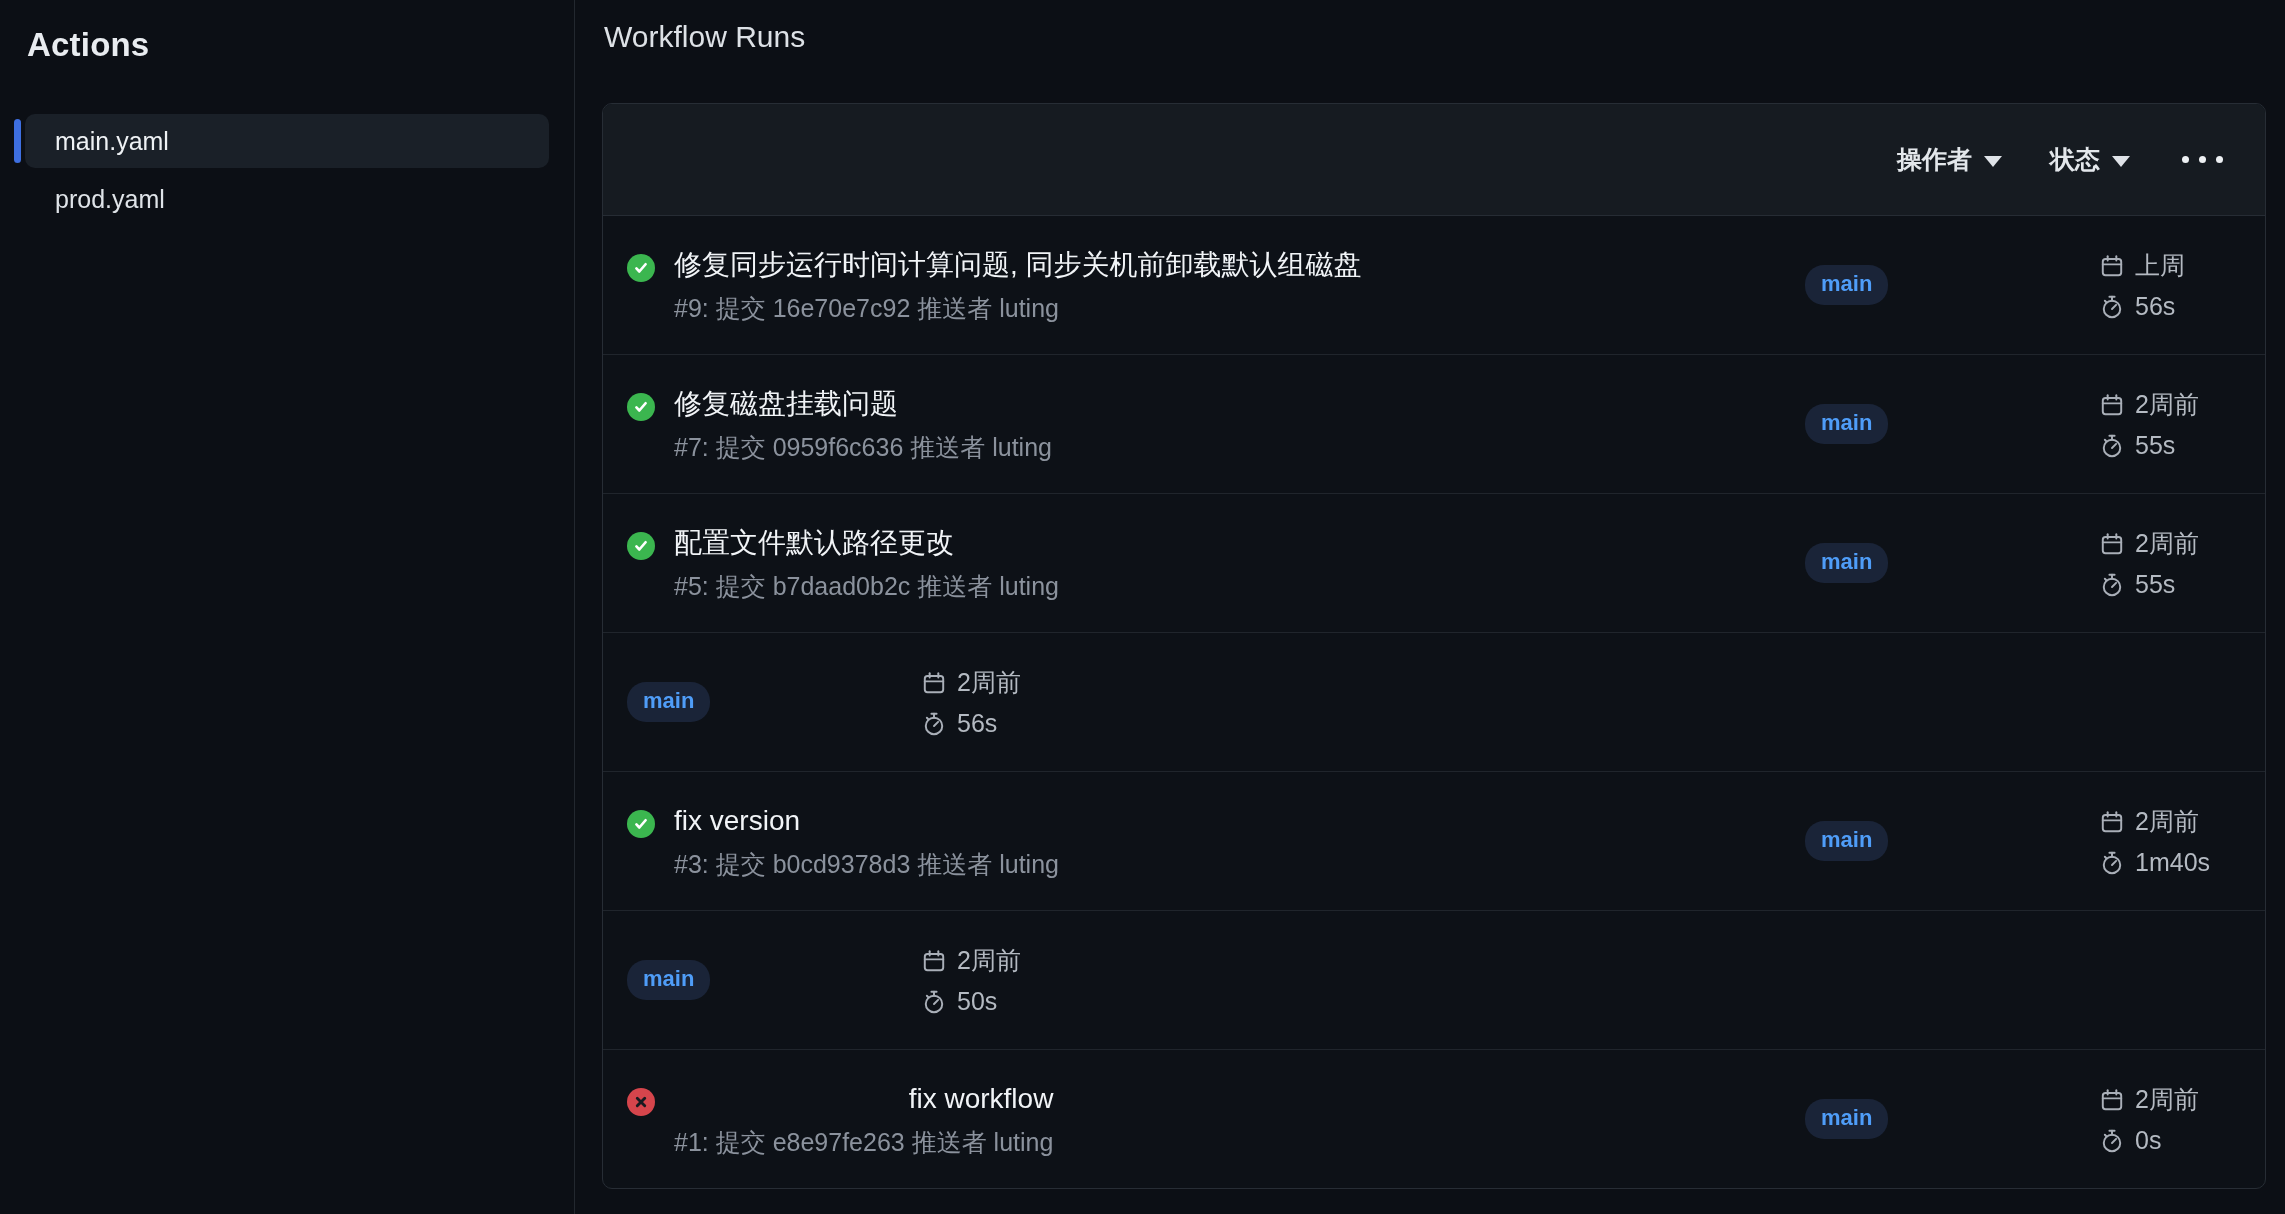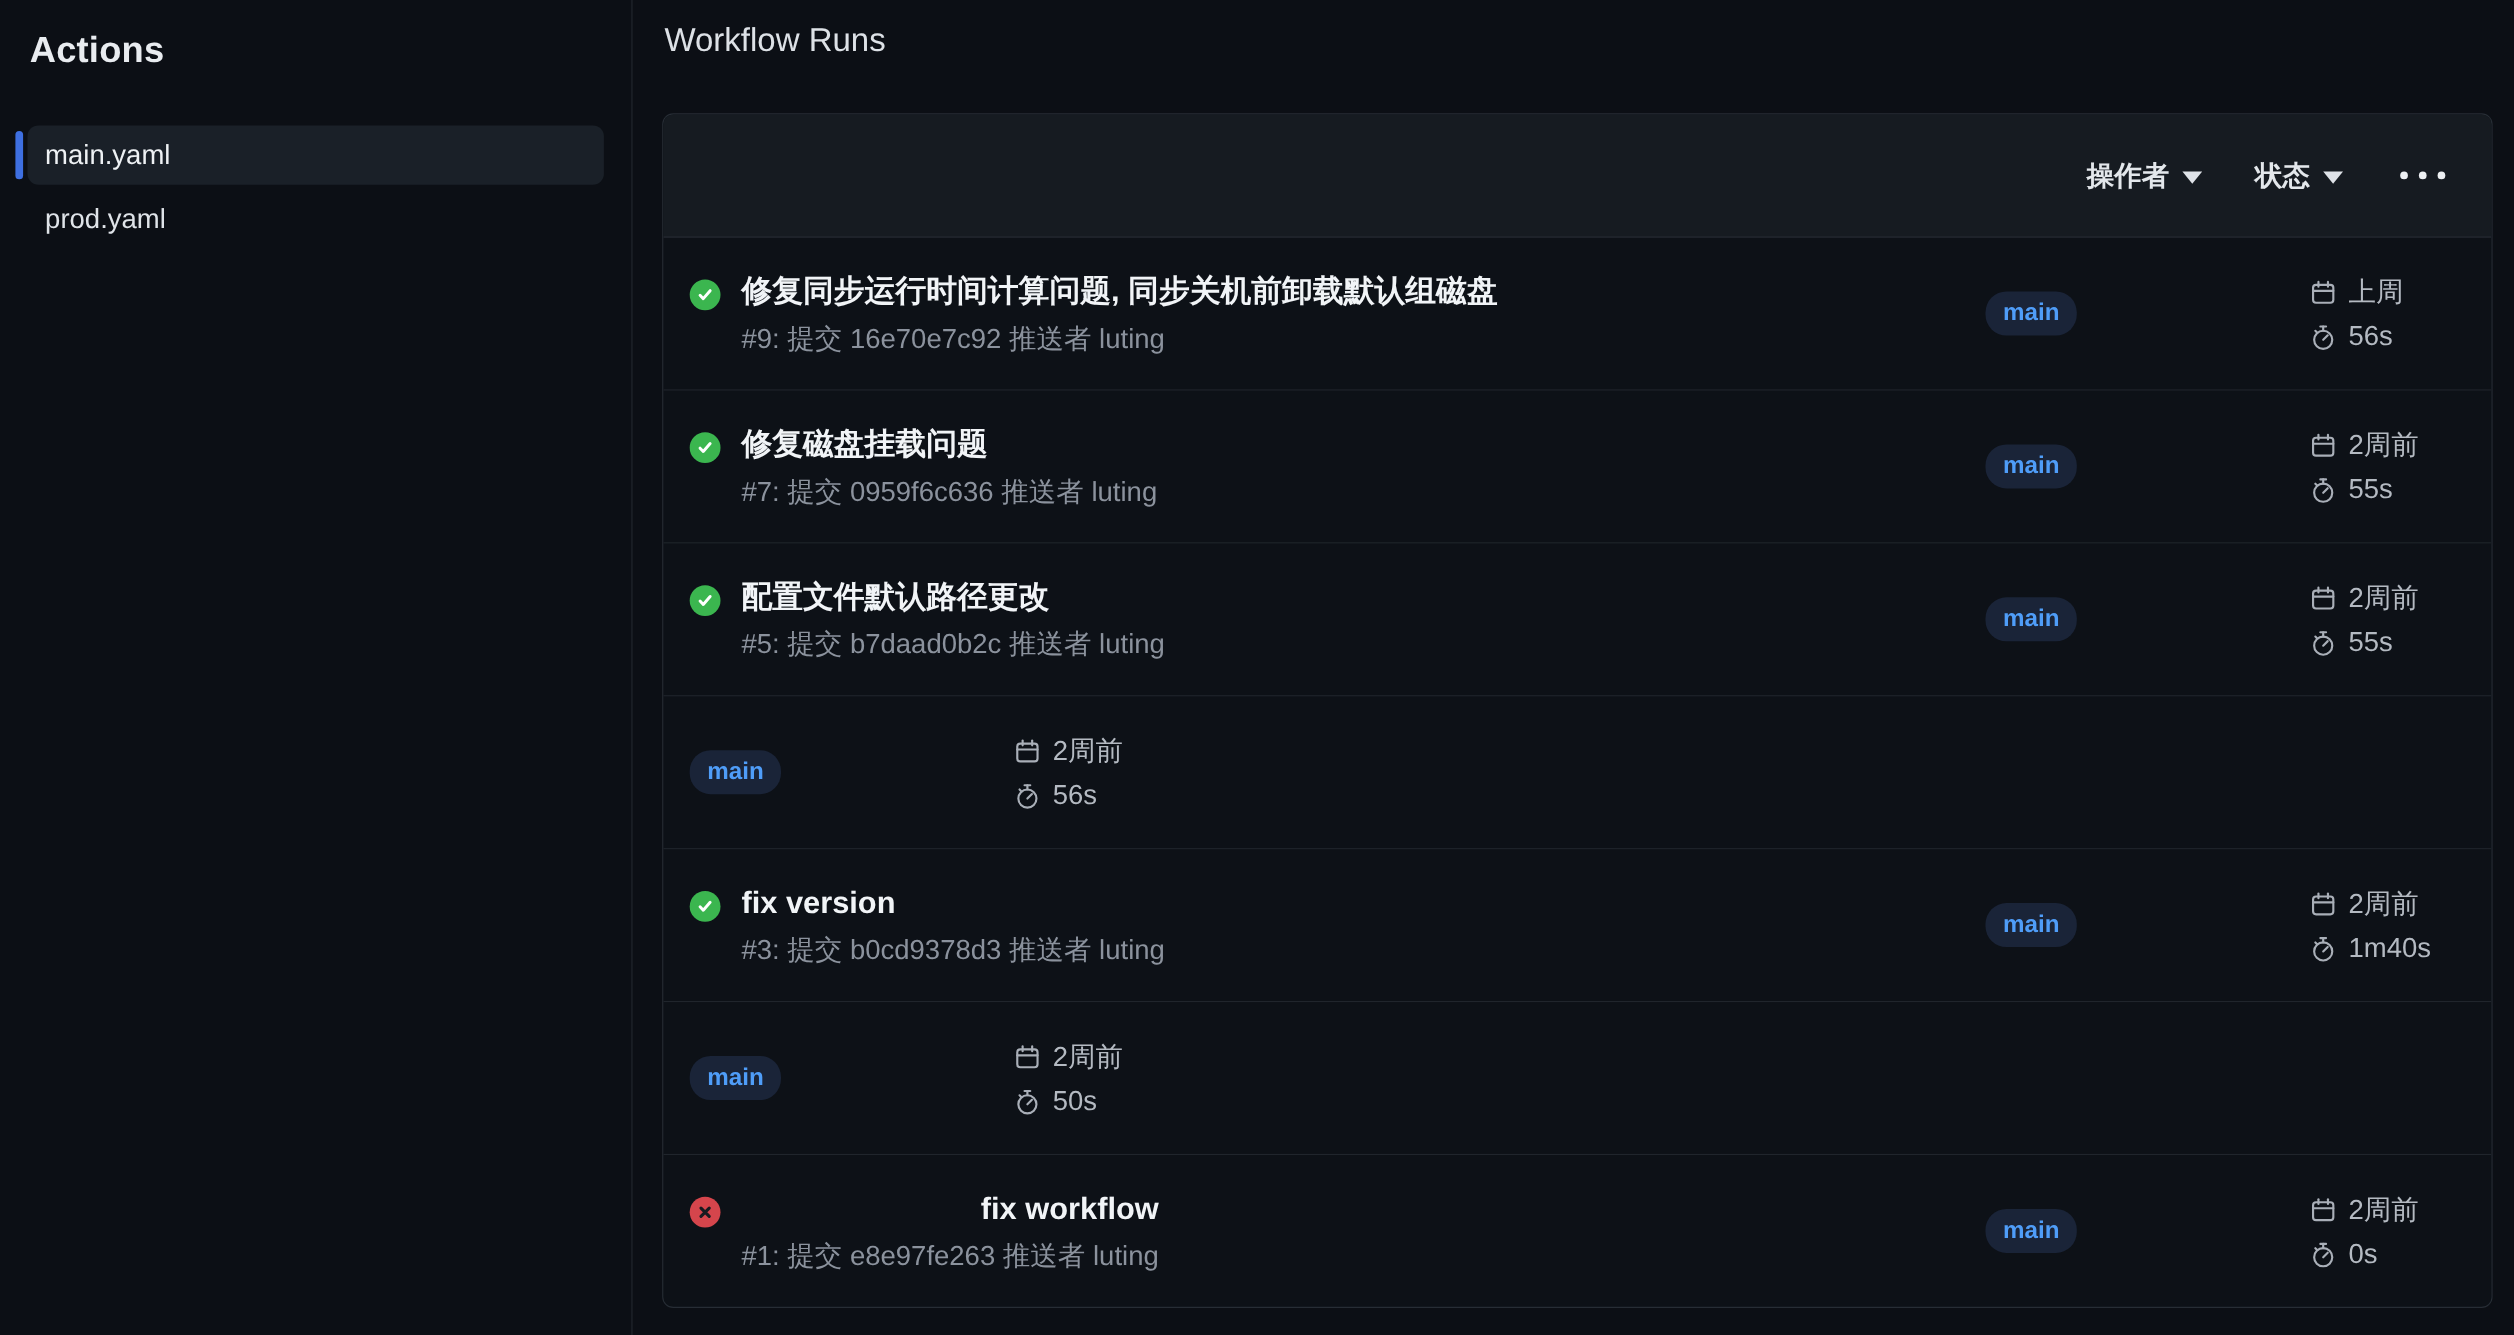--- a/index.html
+++ b/index.html
@@ -21,21 +21,21 @@
   html,body{margin:0;padding:0;background:var(--page-bg);}
   body{font-family:"Liberation Sans",sans-serif;color:var(--text-primary);}
   .page{position:relative;width:2285px;height:1214px;overflow:hidden;background:var(--page-bg);}
 
   
   .sidebar{position:absolute;left:0;top:0;width:575px;height:100%;box-sizing:border-box;
            border-right:1px solid #23282f;padding-top:26px;}
   .sidebar-title{margin:0 0 0 27px;font-size:33px;font-weight:700;color:#e9ecf0;letter-spacing:.2px;}
   .wf-list{margin-top:50px;padding:0 25px;}
   .wf-header{margin:0 0 30px 17px;font-size:25px;font-weight:700;color:#edf0f3;cursor:pointer;}
-  .wf-item{position:relative;height:54px;display:flex;align-items:center;padding-left:16px;
+  .wf-item{position:relative;height:54px;display:flex;align-items:center;padding-left:30px;
            border-radius:10px;font-size:25px;color:#dfe3e8;cursor:pointer;margin-bottom:4px;}
   .wf-item.active{background:#1a2028;color:#eef1f4;}
   .active-bar{display:none;position:absolute;left:-11px;top:50%;transform:translateY(-50%);
               width:7px;height:44px;border-radius:5px;background:var(--active-bar);}
   .wf-item.active .active-bar{display:block;}
 
   
   .content{position:absolute;left:576px;top:0;right:0;bottom:0;}
   .page-title{position:absolute;left:28px;top:20px;margin:0;font-size:30px;font-weight:500;color:#dde1e6;}
   .panel{position:absolute;left:26px;top:103px;width:1664px;height:1086px;box-sizing:border-box;
@@ -51,21 +51,21 @@
 
   
   .runs{flex:1;display:flex;flex-direction:column;}
   .run-row{flex:1;display:flex;align-items:center;padding:0 24px;border-bottom:1px solid var(--row-border);min-height:0;}
   .run-row:last-child{border-bottom:none;text-align:right;}
   .run-main{flex:1;display:flex;align-items:flex-start;gap:19px;min-width:0;}
   .status-circle{flex:0 0 28px;width:28px;height:28px;border-radius:50%;margin-top:8px;
                  display:flex;align-items:center;justify-content:center;}
   .run-row.success .status-circle{background:var(--success);}
   .run-row.failure .status-circle{background:var(--failure);}
-  .run-title{font-size:28px;font-weight:700;color:var(--text-primary);line-height:38px;cursor:pointer;}
+  .run-title{font-size:28px;font-weight:400;color:var(--text-primary);line-height:38px;cursor:pointer;}
   .run-commit{font-size:25px;color:var(--text-secondary);line-height:32px;margin-top:8px;}
   .run-branch{flex:0 0 261px;display:flex;align-items:center;}
   .branch-badge{background:var(--badge-bg);color:var(--accent-blue);font-size:22px;font-weight:700;
                 padding:6px 16px 8px;border-radius:19px;cursor:pointer;}
   .run-side{flex:0 0 175px;box-sizing:border-box;padding-left:33px;display:flex;flex-direction:column;gap:10px;}
   .side-line{display:flex;align-items:center;gap:10px;font-size:25px;color:var(--text-meta);white-space:nowrap;}
   .side-line svg{flex:0 0 26px;}
 </style>
 </head>
 <body>

